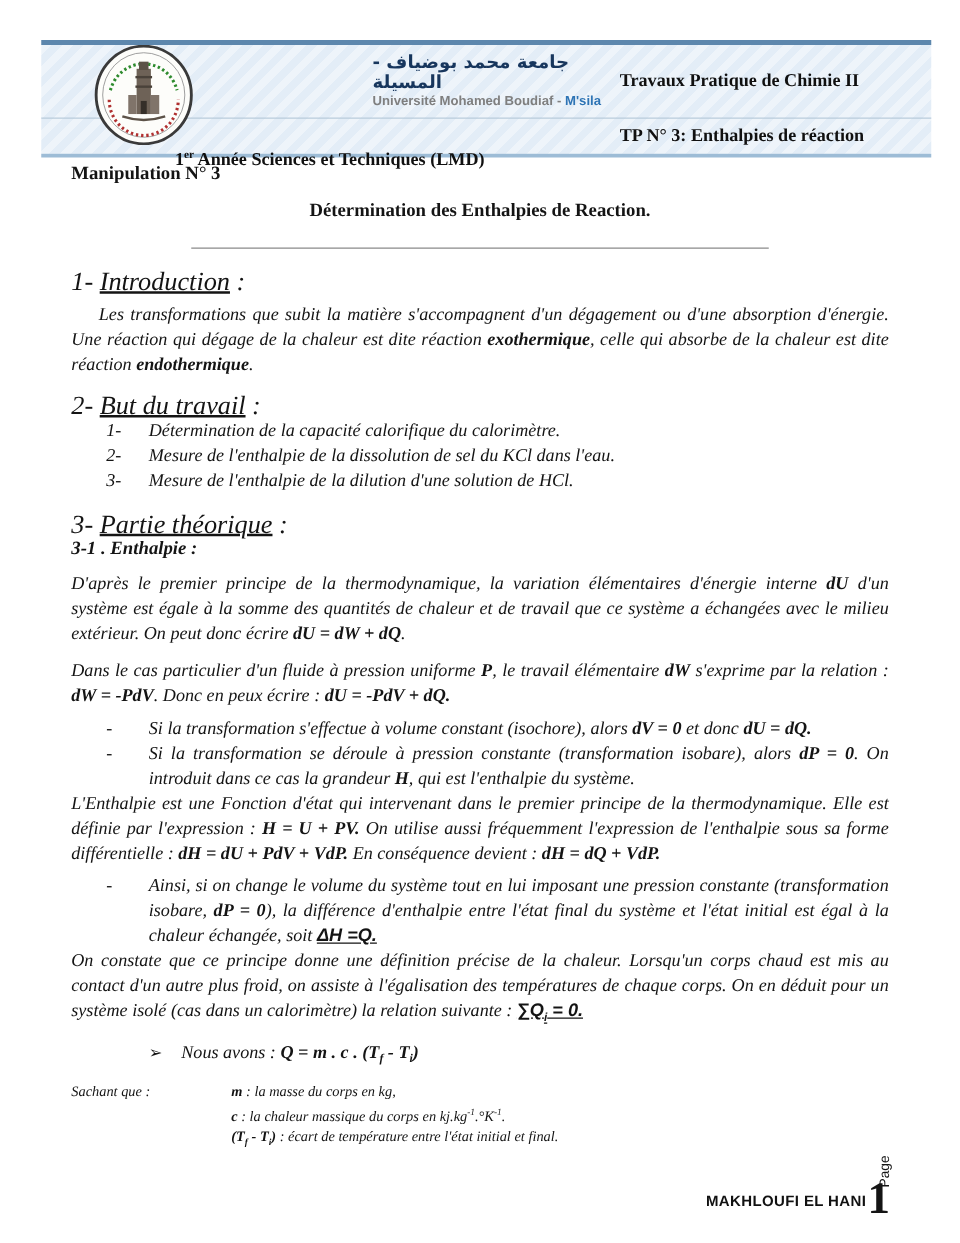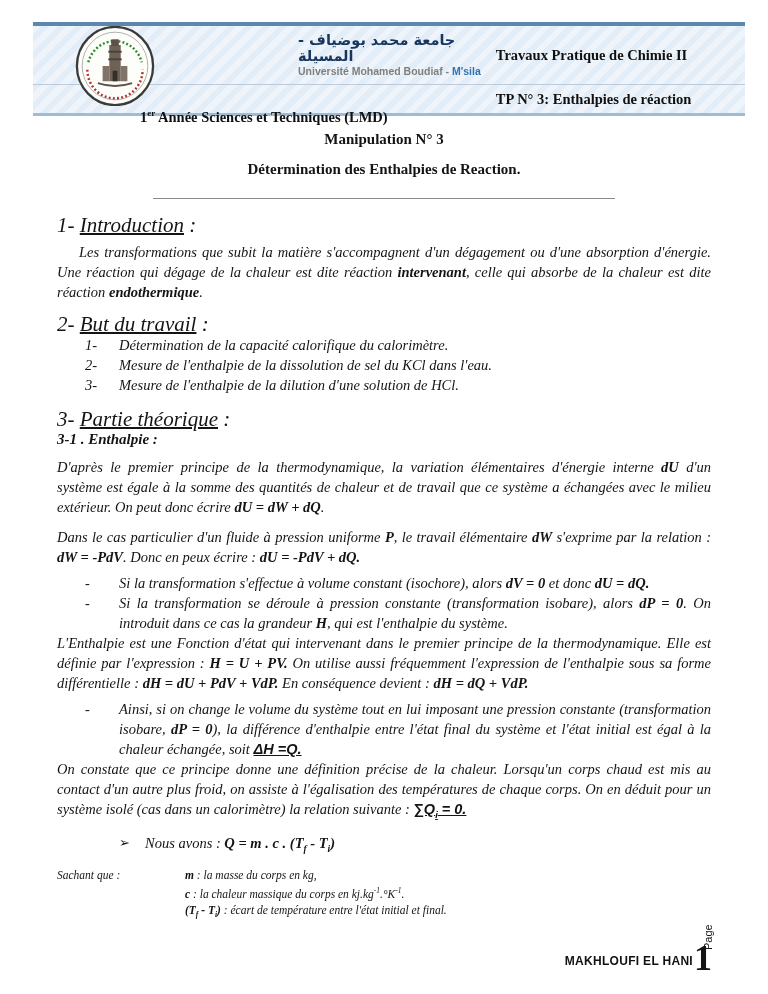--- a/index.html
+++ b/index.html
@@ -1,39 +1,39 @@
 <!DOCTYPE html>
 <html><head>
 <meta charset="utf-8">
 <style>
   html,body{margin:0;padding:0;background:#ffffff;}
   .page{position:relative;width:768px;height:994px;background:#ffffff;overflow:hidden;
         font-family:"Liberation Serif",serif;color:#141414;}
 
   
-  .header{position:absolute;left:33px;top:22px;width:712px;}
+  .header{position:absolute;left:33px;top:32px;width:712px;}
   .header-inner{border-top:4px solid #5d87ad;border-bottom:3px solid #9dbcd6;
     background:repeating-linear-gradient(135deg,#eef4fa 0 6px,#e3edf7 6px 12px);}
   .hrow1{display:flex;height:58px;border-bottom:1px solid #b9cbdc;}
   .hrow2{display:flex;height:28px;align-items:center;}
   .hcell-left{flex:0 0 65%;display:flex;flex-direction:column;justify-content:center;padding-left:265px;box-sizing:border-box;}
   .hcell-right{flex:1;display:flex;align-items:center;}
   .hrow2 .hcell-left{padding-left:107px;margin-top:36px;}
   .arabic-title{font-family:"DejaVu Sans",sans-serif;font-weight:bold;font-size:14.5px;
     color:#17365d;line-height:1.15;direction:rtl;text-align:left;}
   .univ-line{font-family:"Liberation Sans",sans-serif;font-weight:bold;font-size:10.5px;
     color:#7f7f7f;line-height:1.3;}
   .univ-city{color:#2e74b5;}
   .hdr-serif{font-weight:bold;font-size:14.5px;color:#101010;}
   .hdr-serif .sup{vertical-align:super;font-size:0.62em;}
   .logo-wrap{position:absolute;left:42px;top:4px;width:80px;height:80px;}
 
   
   .content{position:absolute;left:57px;top:130px;width:654px;}
-  .doc-title{ text-align:center;font-weight:bold;font-size:15px;line-height:18px;}
+  .doc-title{ text-align:left;font-weight:bold;font-size:15px;line-height:18px;}
   .doc-title2{margin-top:12px;text-align:center;font-weight:bold;font-size:15px;line-height:18px;}
   .title-rule{margin:20px auto 0 auto;width:462px;border:none;border-top:1px solid #8a8a8a;height:0;}
 
   
   .h1{margin-top:16px;font-weight:normal;font-style:italic;font-size:21px;line-height:21px;}
   .h2{margin-top:0;font-weight:bold;font-style:italic;font-size:15px;line-height:19px;}
   .para{font-style:italic;font-size:14.5px;line-height:20px;text-align:justify;}
   .indent1{ text-indent:22px;}
   .list-row{display:flex;font-style:italic;font-size:14.5px;line-height:20px;}
   .list-block{margin-left:28px;}
@@ -106,21 +106,21 @@
     </div>
   </div>
 
   <div class="content">
 
     <div class="doc-title">Manipulation N° 3</div>
     <div class="doc-title2">Détermination des Enthalpies de Reaction.</div>
     <hr class="title-rule">
 
     <div class="h1"><span>1- </span><span class="u">Introduction</span><span> :</span></div>
-    <div class="para indent1 mt6"><span>Les transformations que subit la matière s'accompagnent d'un dégagement ou d'une absorption d'énergie. Une réaction qui dégage de la chaleur est dite réaction </span><span class="b">intervenant</span><span>, celle qui absorbe de la chaleur est dite réaction </span><span class="b">endothermique</span><span>.</span></div>
+    <div class="para indent1 mt6"><span>Les transformations que subit la matière s'accompagnent d'un dégagement ou d'une absorption d'énergie. Une réaction qui dégage de la chaleur est dite réaction </span><span class="b">exothermique</span><span>, celle qui absorbe de la chaleur est dite réaction </span><span class="b">endothermique</span><span>.</span></div>
 
     <div class="h1" style="margin-top:12px;"><span>2- </span><span class="u">But du travail</span><span> :</span></div>
     <div class="list-block">
       <div class="list-row">
         <span class="marker">1-</span>
         <span class="li-text">Détermination de la capacité calorifique du calorimètre.</span>
       </div>
       <div class="list-row">
         <span class="marker">2-</span>
         <span class="li-text">Mesure de l'enthalpie de la dissolution de sel du KCl dans l'eau.</span>

